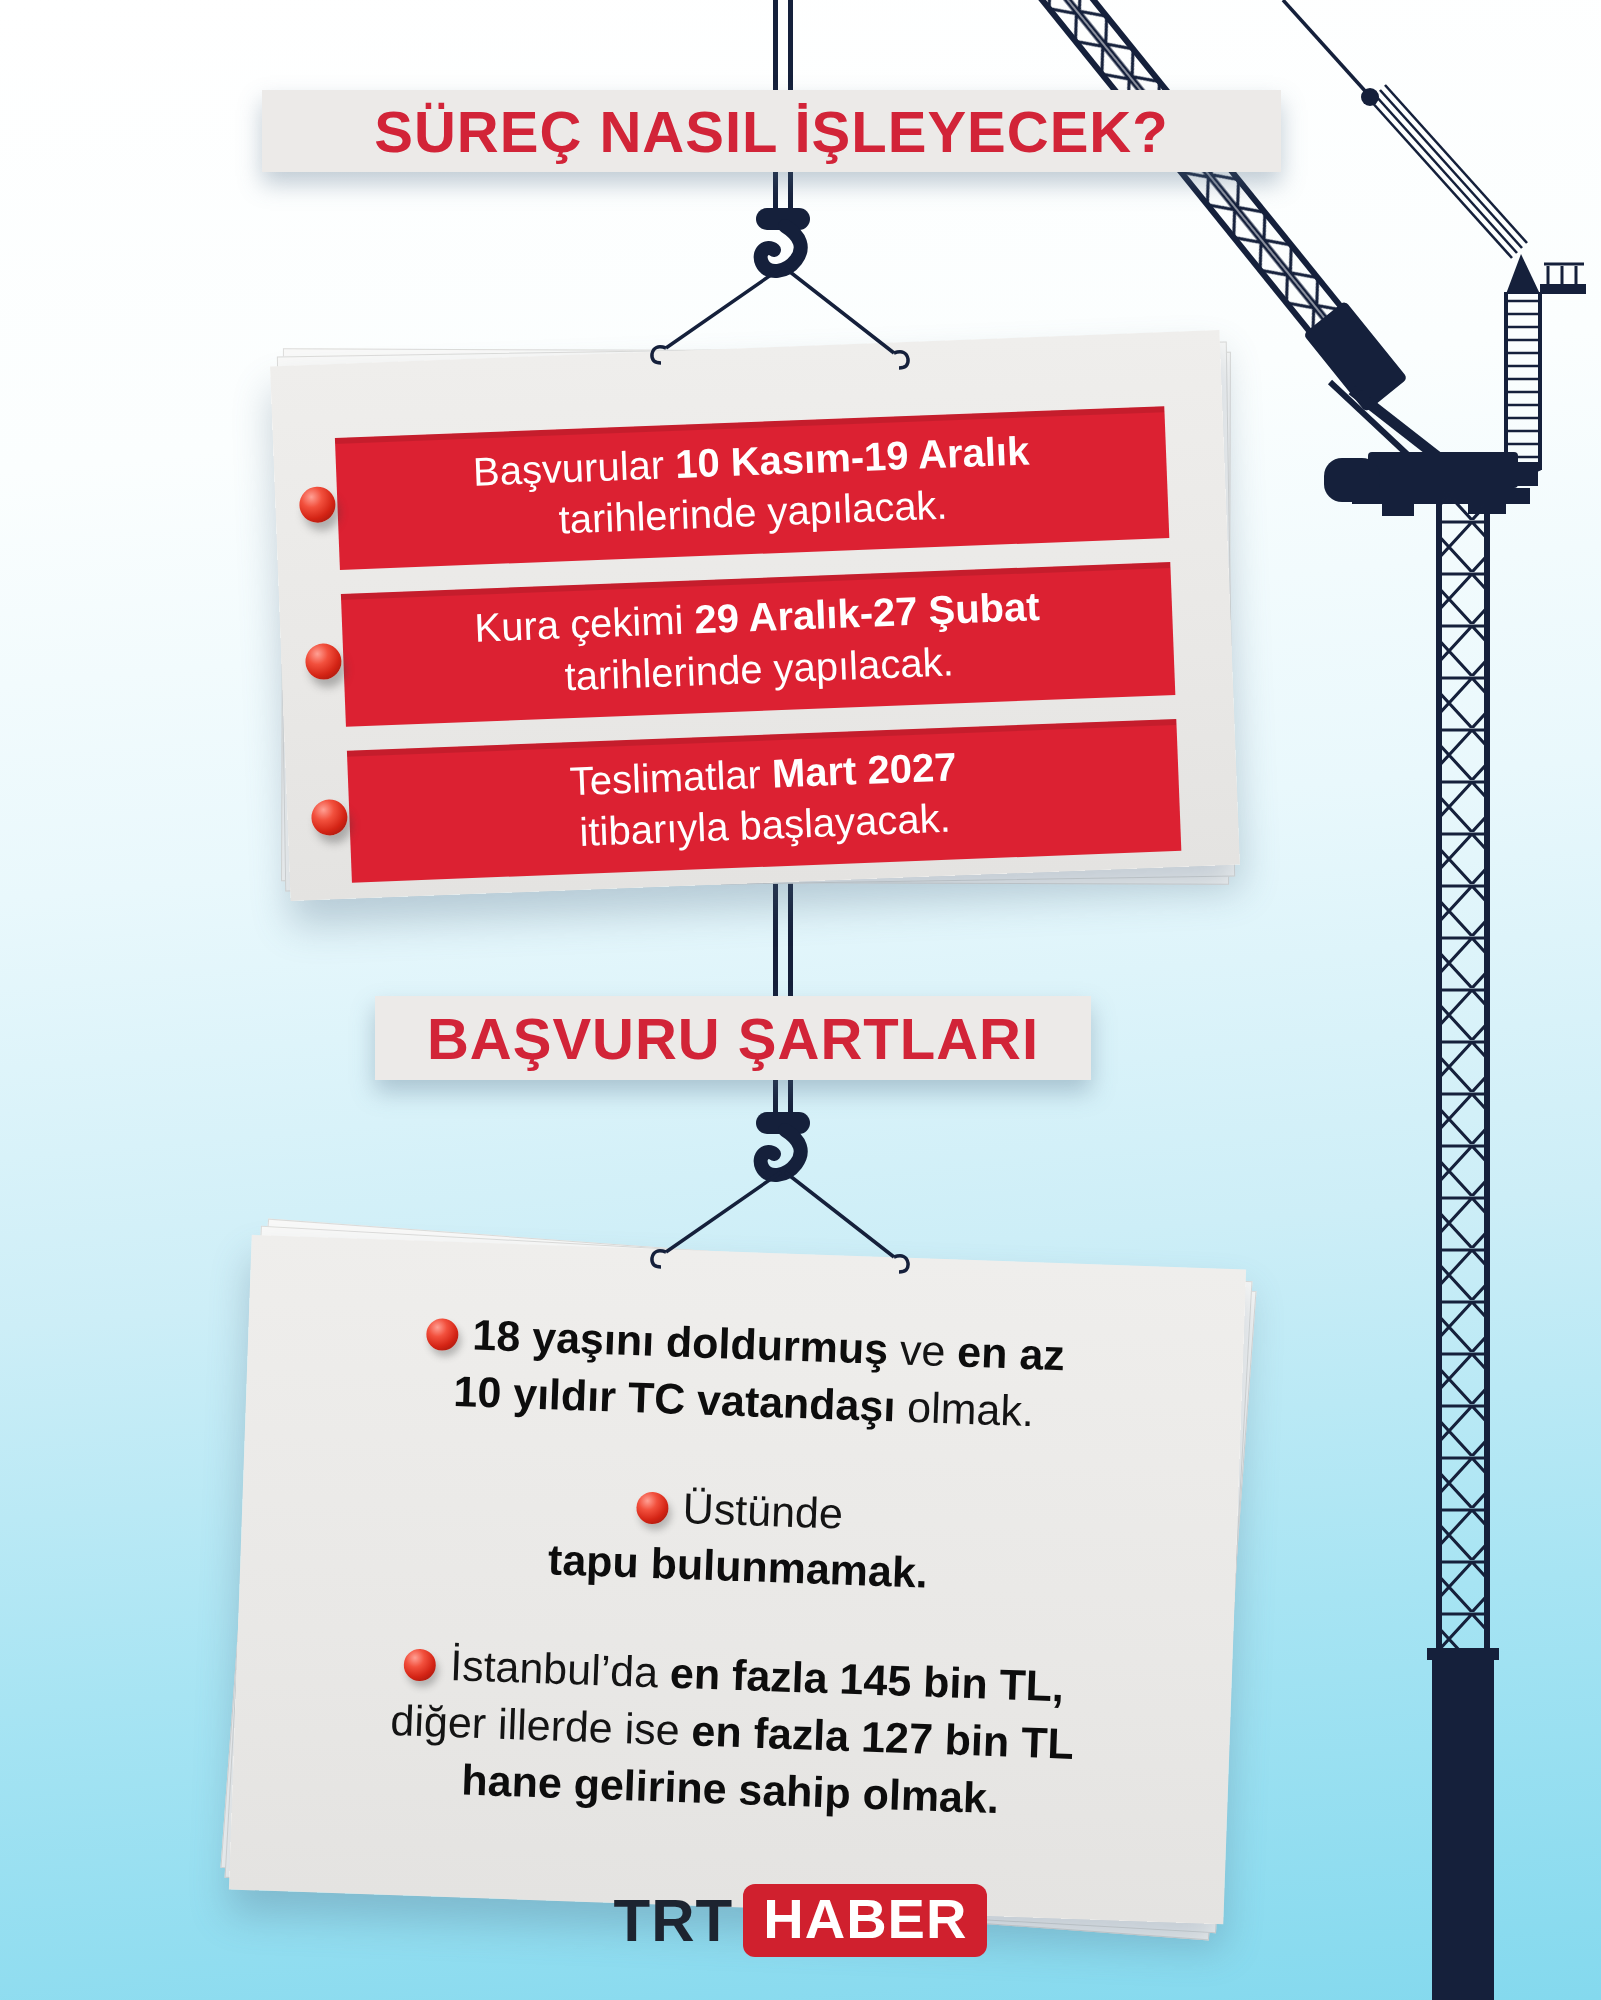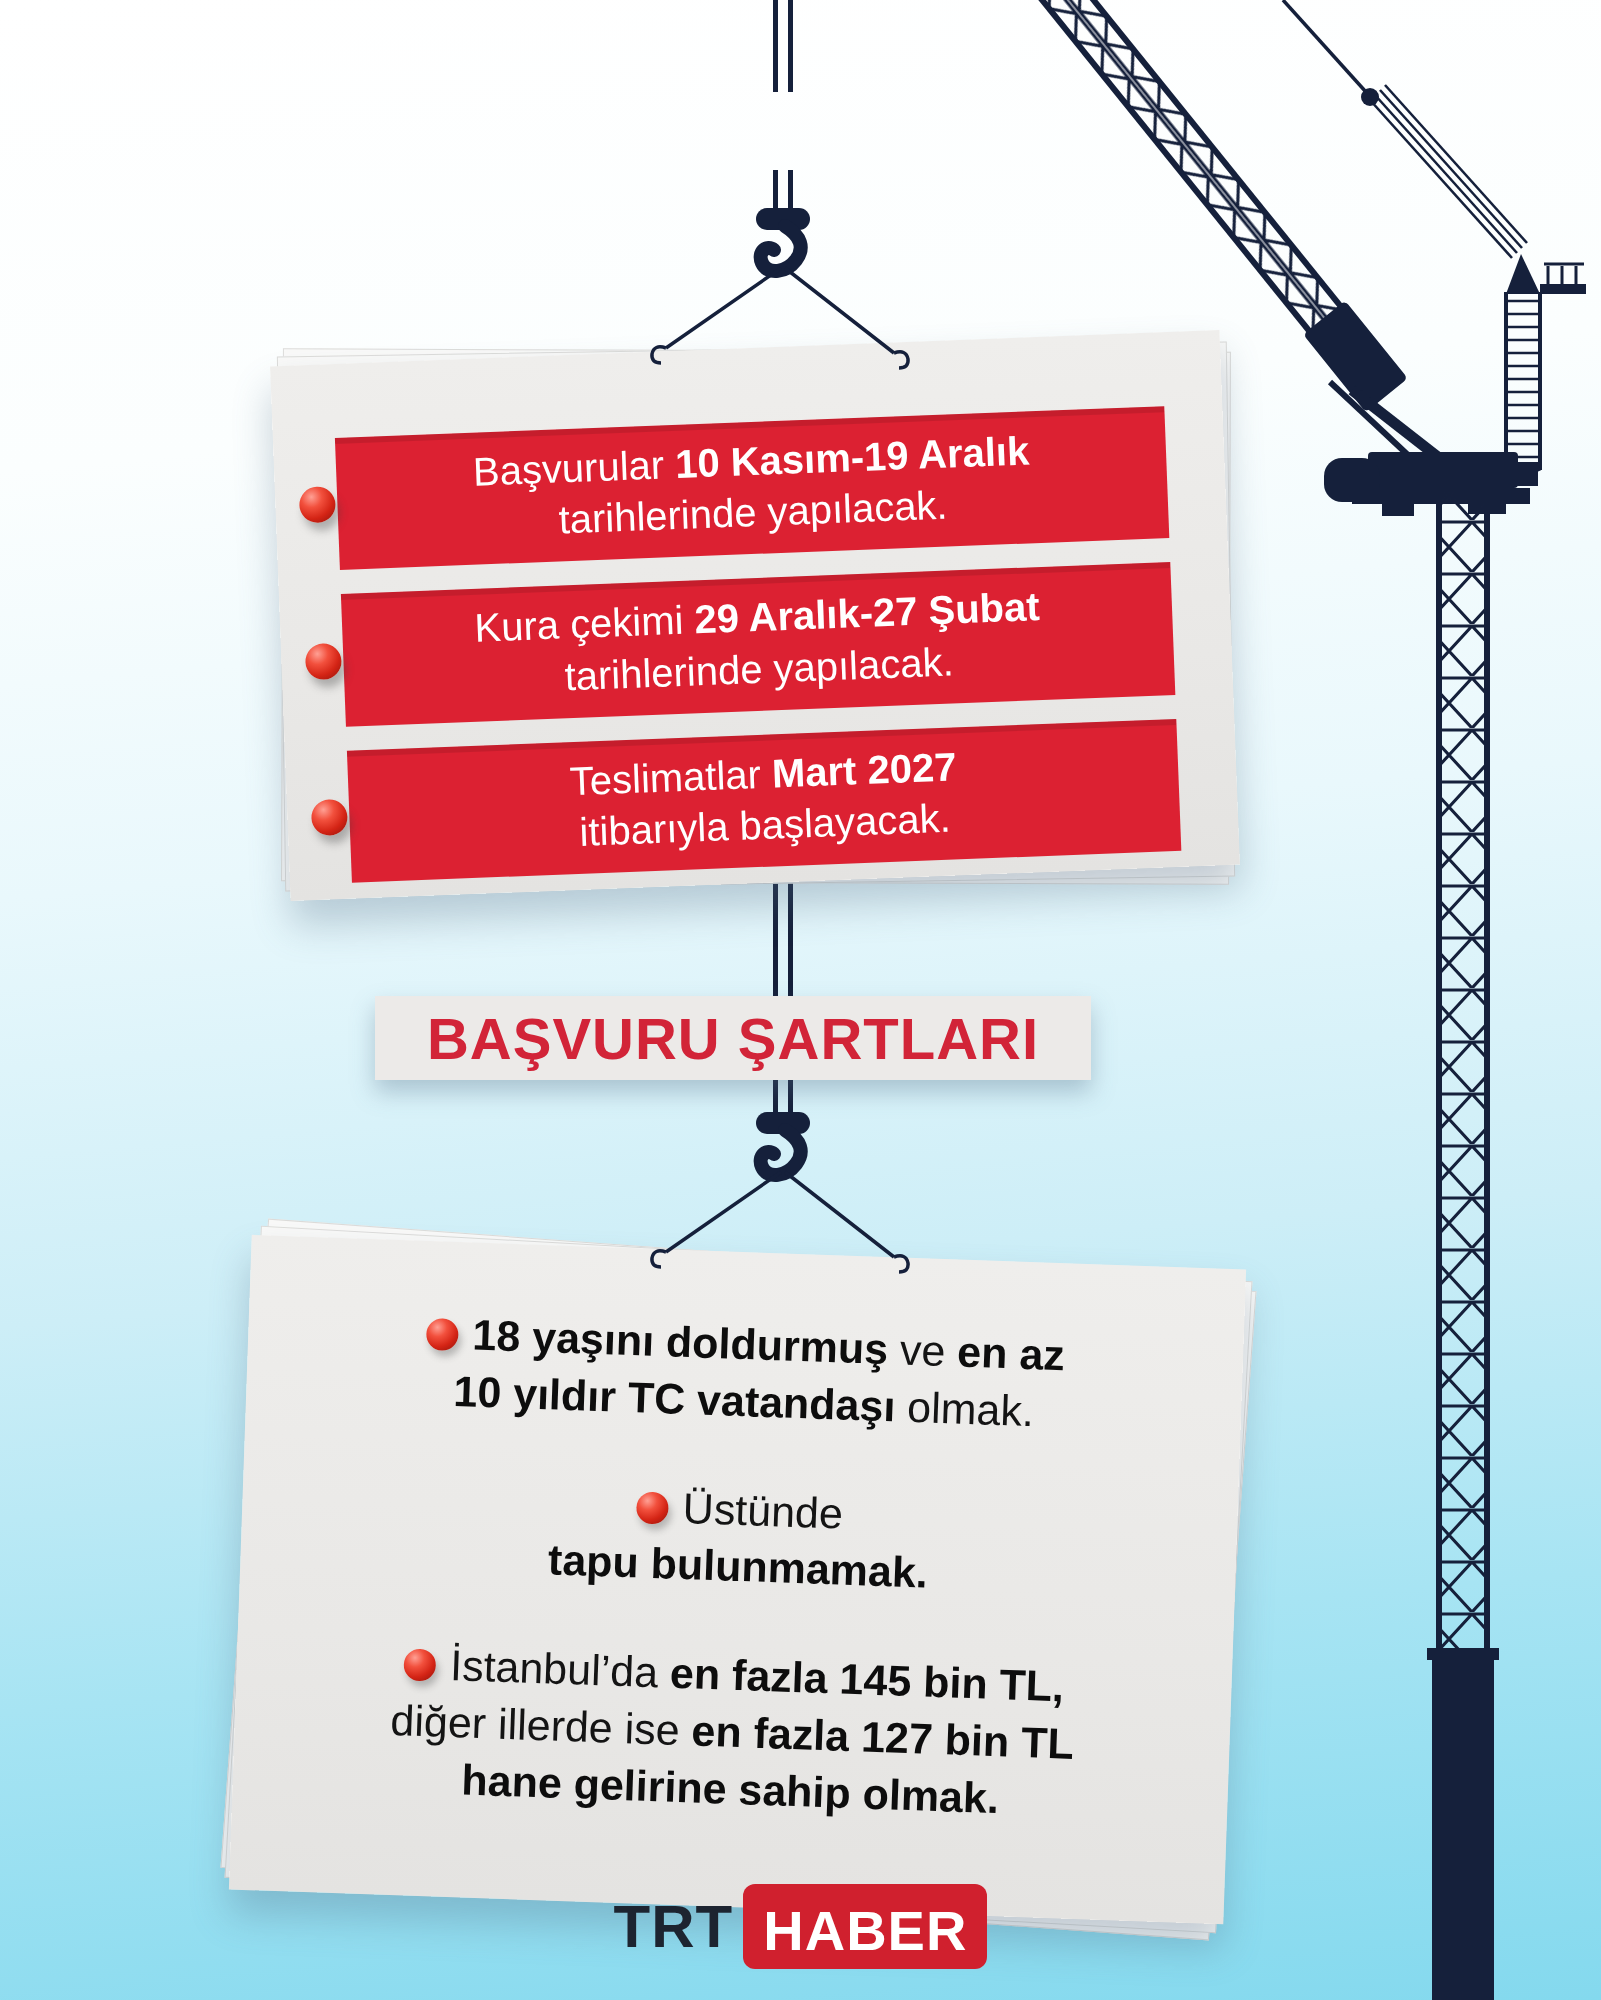--- a/index.html
+++ b/index.html
@@ -30,21 +30,21 @@
   .cond b{font-weight:800;color:#0d0d0d;}
   .cond .pin-inline{display:inline-block;position:relative;top:2px;width:32px;height:32px;margin-right:14px;border-radius:50%;
     background:radial-gradient(circle at 34% 28%,#ffa094 0%,#f2503d 30%,#d42415 62%,#8c120a 100%);
     box-shadow:3px 6px 7px rgba(60,60,60,.3);}
   .cond p{margin:0 0 52px 0;}
   .cond p:last-child{margin-bottom:0;}
   
   .brand{position:absolute;left:0;top:1884px;width:1601px;display:flex;align-items:center;justify-content:center;z-index:5;}
   .brand .trt{color:#1d2430;font-weight:900;font-size:60px;letter-spacing:1px;margin-right:10px;}
   .brand .haber{background:#d0202e;color:#ffffff;font-weight:800;font-size:56px;letter-spacing:1px;
-    padding:14px 20px 6px 20px;border-radius:12px;}
+    padding:2px 20px 6px 20px;border-radius:12px;}
   .source{position:absolute;left:0;top:1950px;width:1601px;text-align:center;z-index:5;
     font-style:italic;font-size:26px;color:#20262d;}
   .source b{font-weight:800;}
   .abs{position:absolute;}
   svg{display:block;}
 </style>
 </head>
 <body>
 
 <div class="stage">
@@ -97,20 +97,23 @@
     <rect x="1440" y="492" width="46" height="1160" fill="url(#mastLat)"></rect>
     <rect x="1436" y="492" width="6" height="1160" fill="#15203b"></rect>
     <rect x="1484" y="492" width="6" height="1160" fill="#15203b"></rect>
 
     <rect x="1427" y="1648" width="72" height="12" fill="#15203b"></rect>
     <rect x="1432" y="1652" width="62" height="348" fill="#15203b"></rect>
   </svg>
 
   <div class="rope" style="left:773px;top:0;height:92px;"></div>
 
+  <div class="band" style="left:262px;top:90px;width:1019px;height:82px;">
+    <div class="t">SÜREÇ NASIL İŞLEYECEK?</div>
+  </div>
 
   <div class="rope" style="left:773px;top:170px;height:40px;"></div>
   <svg class="abs" style="left:643px;top:208px;z-index:5;" width="280" height="170" viewBox="-140 0 280 170">
     <rect x="-27" y="0" width="54" height="22" rx="11" fill="#15203b"></rect>
     <path d="M2 18 C18 28,22 40,13 52 C4 64,-15 68,-21 55 C-26 44,-16 36,-9 42" stroke="#15203b" stroke-width="14" fill="none" stroke-linecap="round"></path>
     <path d="M-2 60 L-117 140 M2 60 L111 145" stroke="#15203b" stroke-width="3.5" fill="none"></path>
     <path d="M-117 140 q-12 -4 -14 6 q-1 9 9 9" stroke="#15203b" stroke-width="3.5" fill="none"></path>
     <path d="M111 145 q12 -4 14 6 q1 9 -9 9" stroke="#15203b" stroke-width="3.5" fill="none"></path>
   </svg>
 

